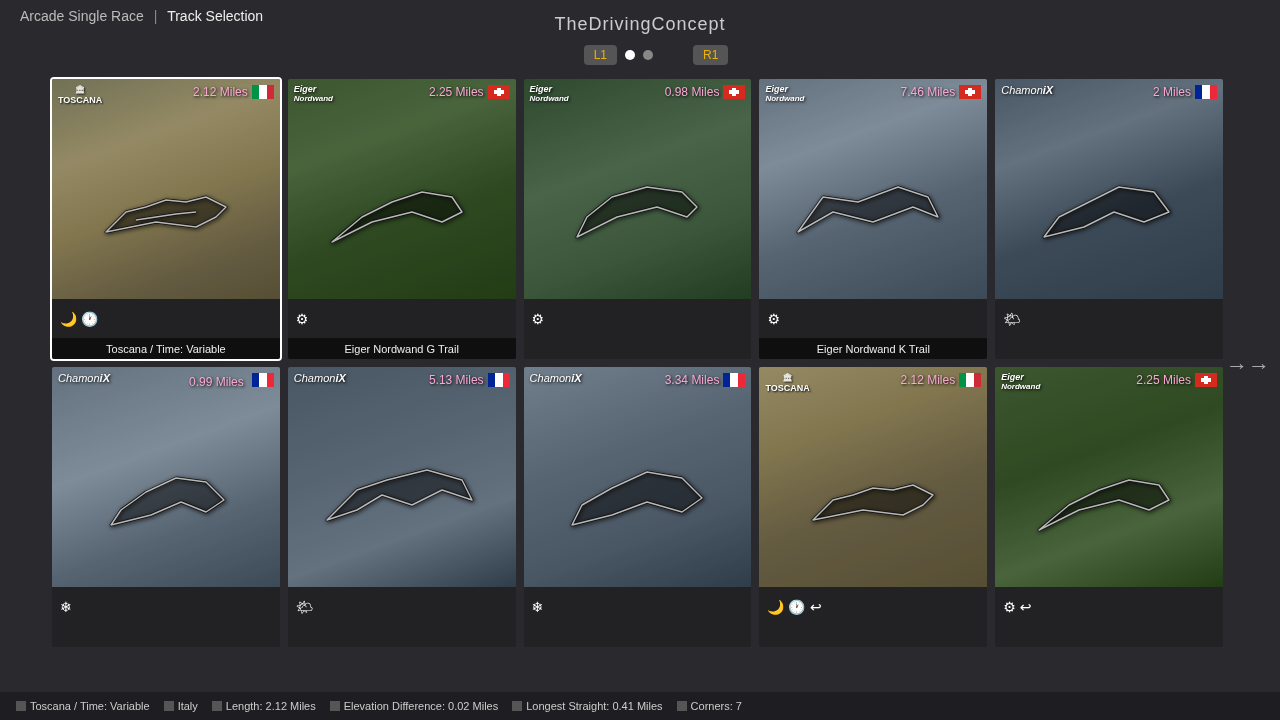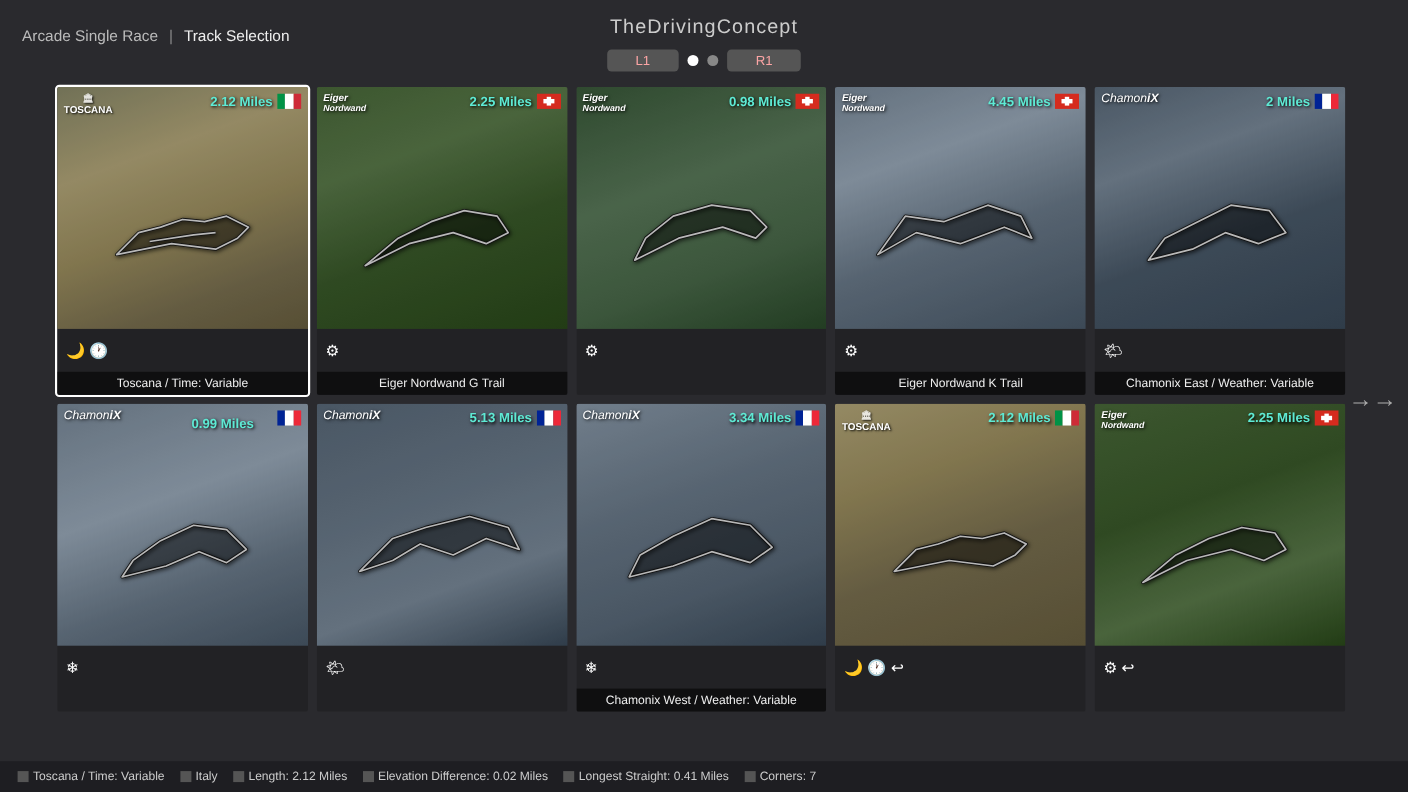--- a/index.html
+++ b/index.html
@@ -23,21 +23,21 @@
     }
     .site-title {
       font-size: 18px;
       color: #ccc;
       letter-spacing: 1px;
       margin-bottom: 6px;
     }
     .breadcrumb {
       position: absolute;
       left: 20px;
-      top: 24px;
+      top: 8px;
       font-size: 14px;
       color: #bbb;
     }
     .breadcrumb span.separator {
       margin: 0 6px;
       color: #888;
     }
     .breadcrumb span.current {
       color: #eee;
     }
@@ -45,25 +45,26 @@
     
     .nav-dots {
       display: flex;
       align-items: center;
       gap: 8px;
       margin-top: 4px;
     }
     .nav-btn {
       background: #555;
       border: none;
-      color: #fca5a5;
-      padding: 3px 26px;
+      color: #eab308;
+      padding: 3px 10px;
       border-radius: 4px;
       font-size: 12px;
       cursor: pointer;
+      margin-left: 32px;
     }
     .dot {
       width: 10px;
       height: 10px;
       border-radius: 50%;
       background: #888;
     }
     .dot.active {
       background: #fff;
     }
@@ -118,23 +119,23 @@
       top: 6px;
       left: 6px;
       right: 6px;
       display: flex;
       justify-content: space-between;
       align-items: flex-start;
       z-index: 2;
     }
     .miles-badge {
       font-size: 12px;
-      color: #5eead4;
+      color: #f9a8d4;
       text-shadow: 1px 1px 3px #000;
-      font-weight: bold;
+      font-weight: normal;
     }
 
     .track-outline {
       position: absolute;
       top: 50%;
       left: 50%;
       transform: translate(-50%, -50%);
       z-index: 2;
     }
     .track-outline svg {
@@ -334,21 +335,21 @@
       <div class="bg bg-eiger-k" style="width:100%;height:220px;"></div>
       <div class="overlay"></div>
       <div class="top-bar">
         <div>
           <div style="font-size:10px;font-style:italic;font-weight:900;color:#fff;text-shadow:1px 1px 3px #000;line-height:1.1;">
         <div style="font-size:9px;">Eiger</div>
         <div style="font-size:8px;">Nordwand</div>
       </div>
         </div>
         <div style="display:flex;align-items:flex-start;gap:4px;">
-          <span class="miles-badge">4.45 Miles</span>
+          <span class="miles-badge">7.46 Miles</span>
           <span><svg width="22" height="14" viewBox="0 0 22 14">
         <rect width="22" height="14" fill="#d52b1e"></rect>
         <rect x="9" y="3" width="4" height="8" fill="#fff"></rect>
         <rect x="6" y="5" width="10" height="4" fill="#fff"></rect>
       </svg></span>
         </div>
       </div>
       <div class="track-outline">
         <svg width="180" height="130" viewBox="0 0 180 90">
           <path d="M15,60 L50,40 L90,50 L130,35 L155,45 L145,25 L115,15 L75,30 L40,25 L15,60Z" fill="rgba(0,0,0,0.3)" stroke="#111" stroke-width="3" stroke-linejoin="round"></path>
@@ -380,32 +381,31 @@
       </div>
       <div class="track-outline">
         <svg width="180" height="130" viewBox="0 0 180 90">
           <path d="M25,65 L65,55 L95,40 L125,50 L150,40 L135,20 L100,15 L70,30 L40,45 L25,65Z" fill="rgba(0,0,0,0.3)" stroke="#111" stroke-width="3" stroke-linejoin="round"></path>
           <path d="M25,65 L65,55 L95,40 L125,50 L150,40 L135,20 L100,15 L70,30 L40,45 L25,65Z" fill="none" stroke="rgba(255,255,255,0.7)" stroke-width="1.5" stroke-linejoin="round"></path>
         </svg>
       </div>
       <div class="track-icons" style="font-size:14px;">
         🌤
       </div>
-      <div class="track-label">Chamonix East / Weather: Variable</div>
     </div>
     <div class="track-card ">
       <div class="bg bg-chamonix-mini" style="width:100%;height:220px;"></div>
       <div class="overlay"></div>
       <div class="top-bar">
         <div>
           <div style="font-size:11px;font-style:italic;font-weight:900;color:#fff;text-shadow:1px 1px 3px #000;line-height:1;">
         <span style="font-weight:300;">Chamon</span><span style="font-weight:900;">iX</span>
       </div>
         </div>
-        <div style="display:flex;align-items:flex-end;gap:21px;">
+        <div style="display:flex;align-items:center;gap:8px;">
           <span class="miles-badge">0.99 Miles</span>
           <span><svg width="22" height="14" viewBox="0 0 22 14">
         <rect x="0" width="7" height="14" fill="#002395"></rect>
         <rect x="7" width="8" height="14" fill="#fff"></rect>
         <rect x="15" width="7" height="14" fill="#ED2939"></rect>
       </svg></span>
         </div>
       </div>
       <div class="track-outline">
         <svg width="180" height="130" viewBox="0 0 180 90">
@@ -465,21 +465,20 @@
       </div>
       <div class="track-outline">
         <svg width="180" height="130" viewBox="0 0 180 90">
           <path d="M25,65 L65,55 L100,42 L135,52 L155,38 L135,18 L100,12 L65,28 L35,45 L25,65Z" fill="rgba(0,0,0,0.3)" stroke="#111" stroke-width="3" stroke-linejoin="round"></path>
           <path d="M25,65 L65,55 L100,42 L135,52 L155,38 L135,18 L100,12 L65,28 L35,45 L25,65Z" fill="none" stroke="rgba(255,255,255,0.7)" stroke-width="1.5" stroke-linejoin="round"></path>
         </svg>
       </div>
       <div class="track-icons" style="font-size:14px;">
         ❄
       </div>
-      <div class="track-label">Chamonix West / Weather: Variable</div>
     </div>
     <div class="track-card ">
       <div class="bg bg-toscana-2" style="width:100%;height:220px;"></div>
       <div class="overlay"></div>
       <div class="top-bar">
         <div>
           <div style="font-size:9px;font-weight:bold;color:#fff;text-shadow:1px 1px 2px #000;text-align:center;line-height:1.2;">
         <div style="font-size:8px;opacity:0.8;">🏛</div>
         <div>TOSCANA</div>
       </div>

